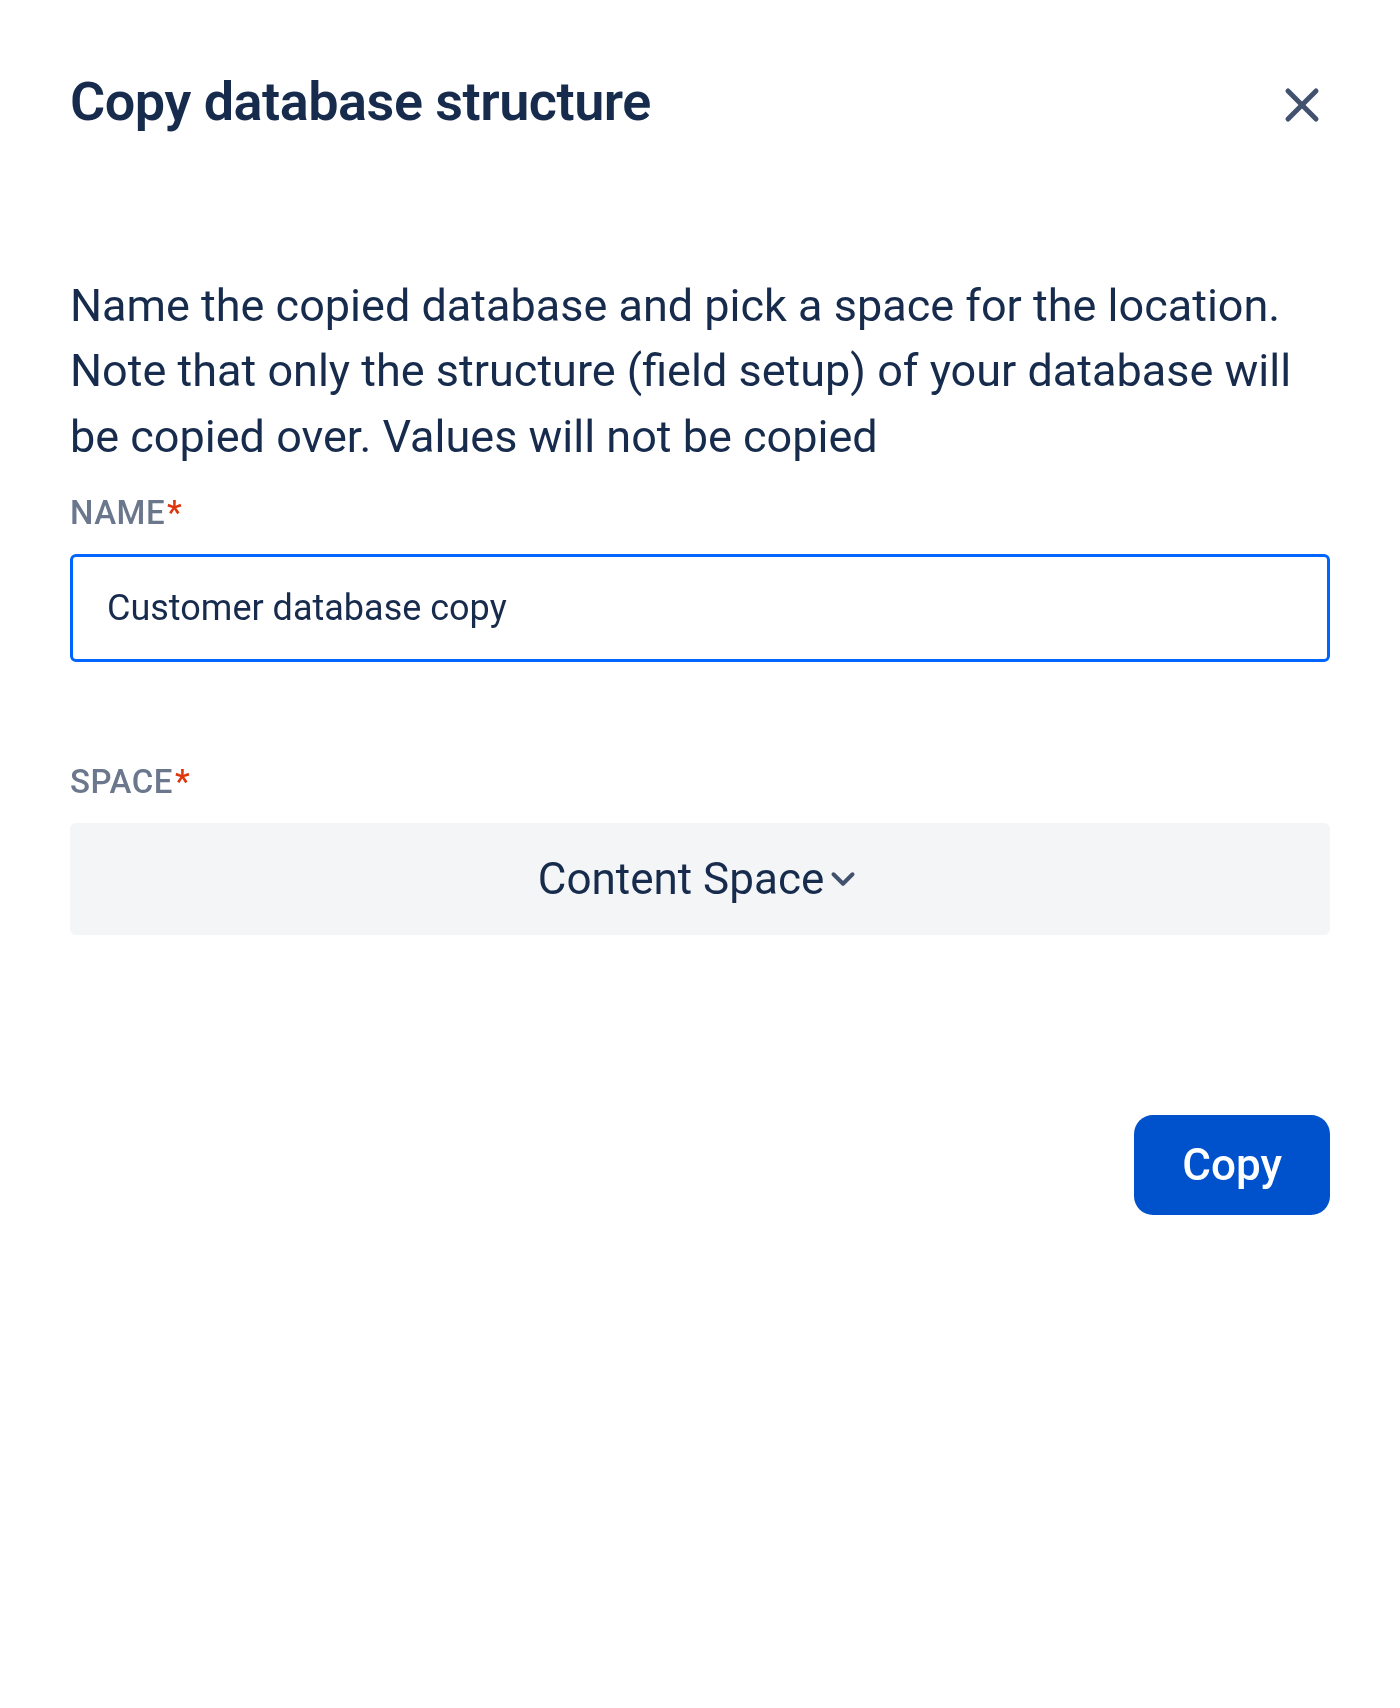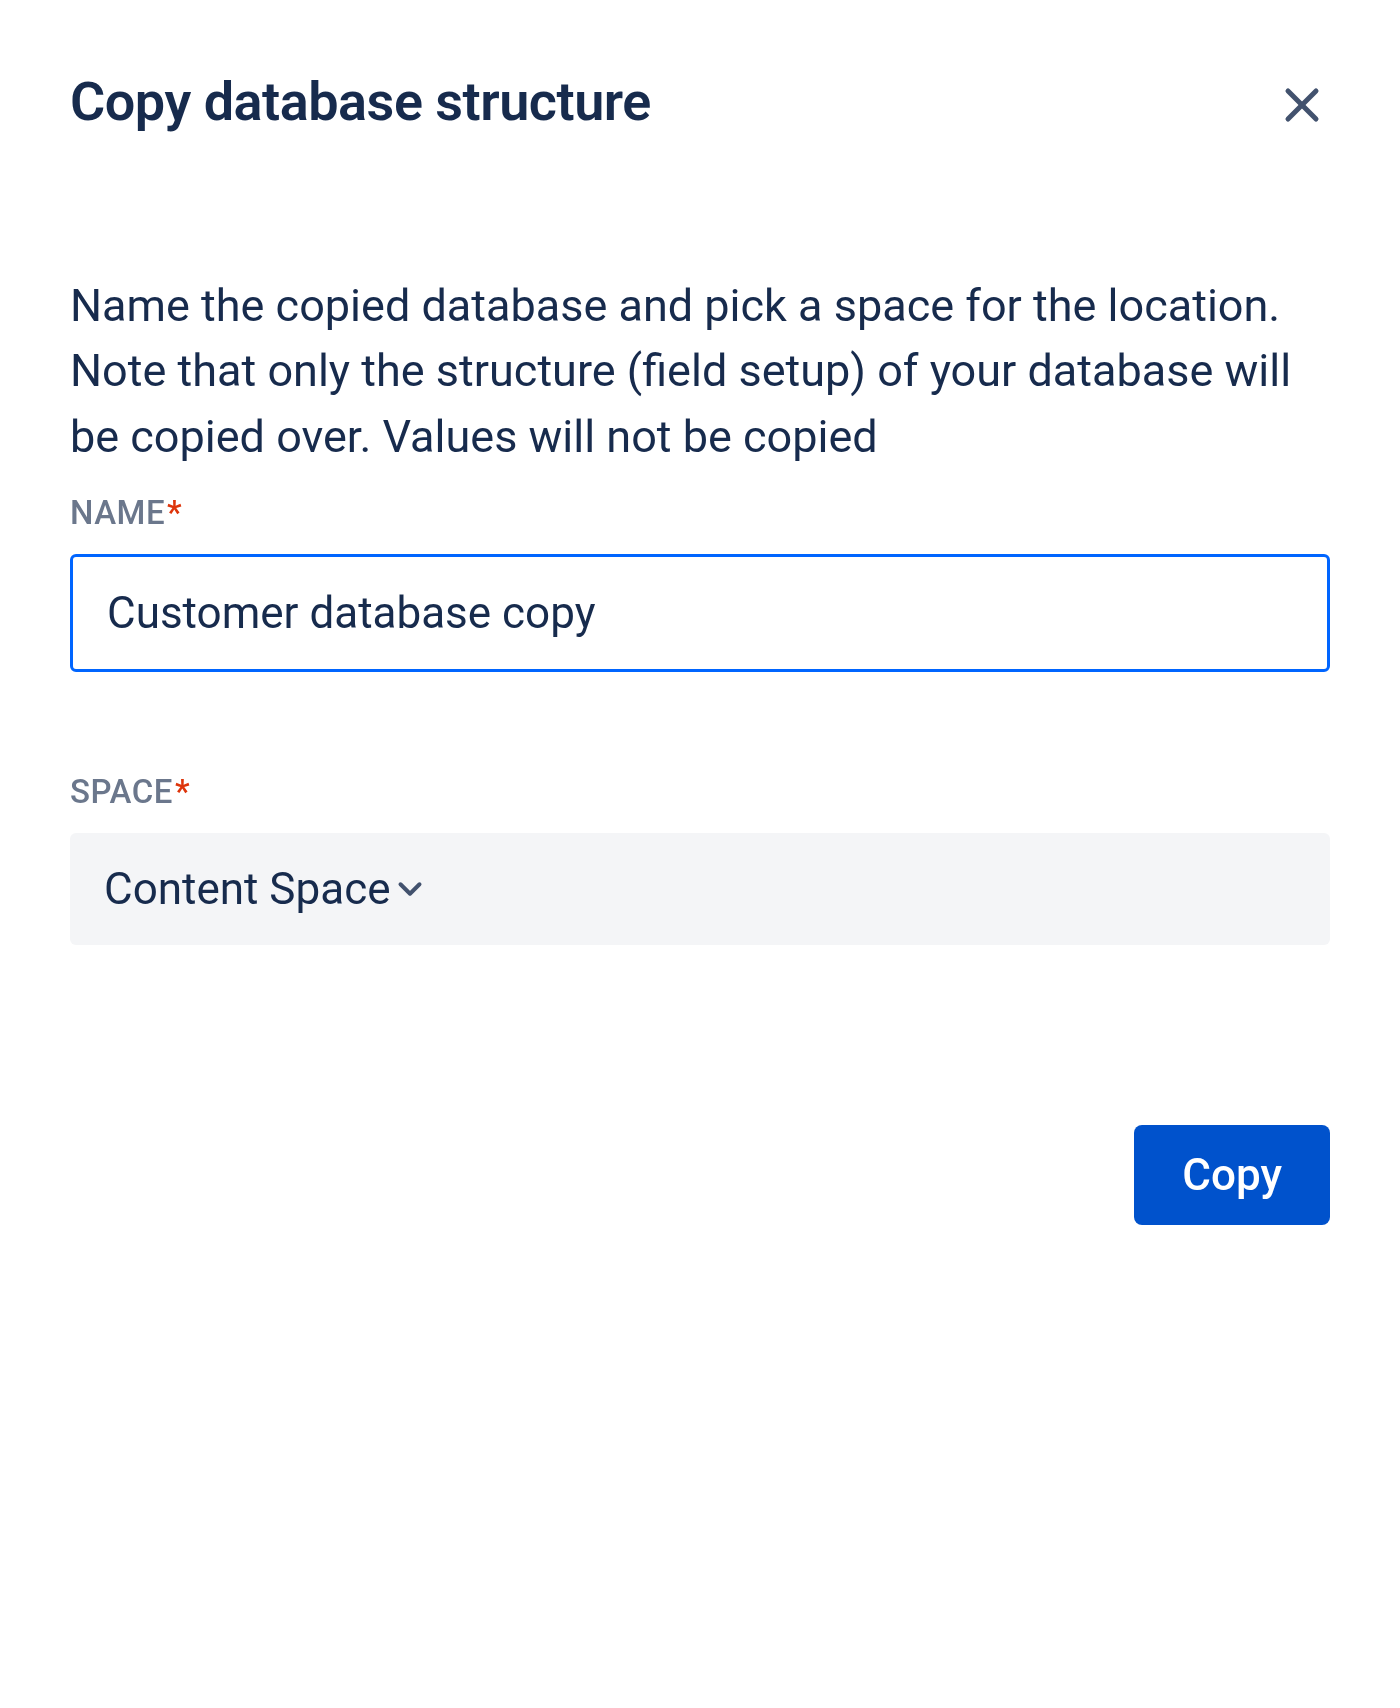--- a/index.html
+++ b/index.html
@@ -68,21 +68,21 @@
     }
     
     .required-marker {
       color: #DE350B;
       margin-left: 2px;
     }
     
     .text-input {
       width: 100%;
       padding: 30px 34px;
-      font-size: 44px;
+      font-size: 36px;
       color: #172B4D;
       background: #ffffff;
       border: 3px solid #0065FF;
       border-radius: 6px;
       outline: none;
       font-family: inherit;
     }
     
     .text-input-wrapper {
       position: relative;
@@ -98,21 +98,21 @@
       width: 100%;
       padding: 30px 34px;
       font-size: 44px;
       color: #172B4D;
       background: #F4F5F7;
       border: none;
       border-radius: 6px;
       outline: none;
       cursor: pointer;
       display: flex;
-      justify-content: flex-start;
+      justify-content: center;
       align-items: center;
     }
     
     .chevron-icon {
       width: 38px;
       height: 38px;
       color: #42526E;
     }
     
     .button-row {
@@ -120,21 +120,21 @@
       justify-content: flex-end;
     }
     
     .primary-button {
       background: #0052CC;
       color: #ffffff;
       border: none;
       padding: 24px 48px;
       font-size: 44px;
       font-weight: 500;
-      border-radius: 8px;
+      border-radius: 19px;
       cursor: pointer;
       font-family: inherit;
     }
   </style>
 </head>
 <body>
 
 <div class="dialog">
   <div class="dialog-header">
     <h1 class="dialog-title">Copy database structure</h1>

